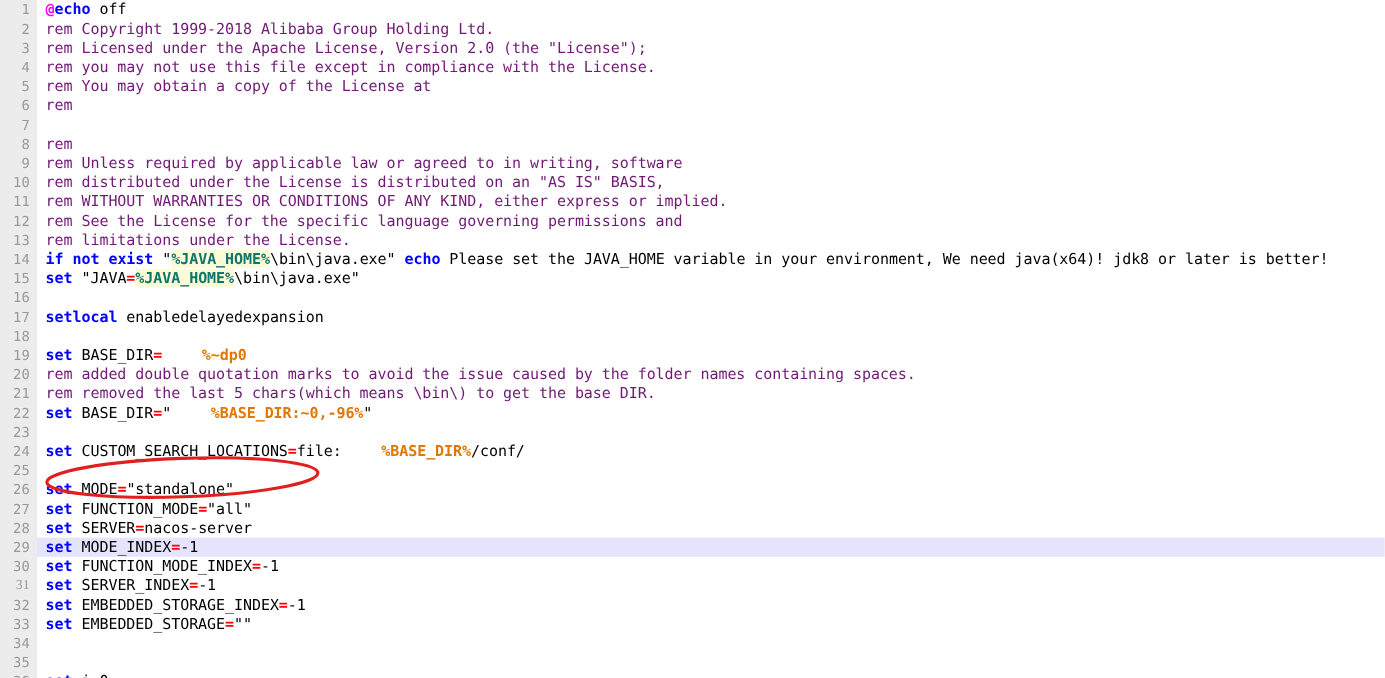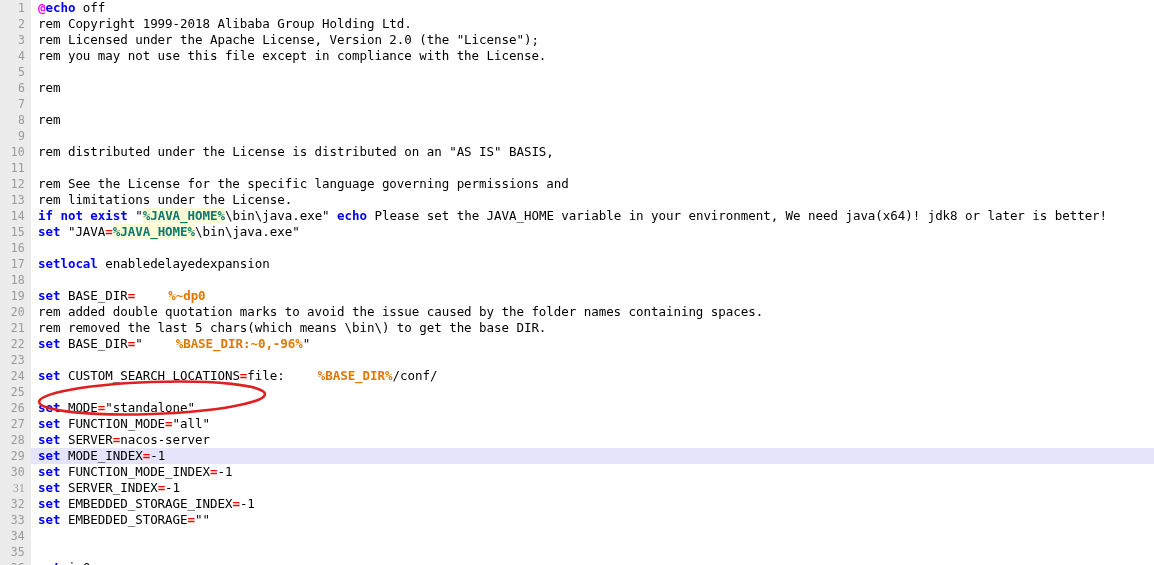--- a/index.html
+++ b/index.html
@@ -74,21 +74,21 @@
     width: 1154px;
     height: 16px;
     background: #e4e4fc;
     z-index: 0;
   }
 
   
   .tok-cmd      { color: #0000ff; font-weight: bold; }
   .tok-kw       { color: #0000ff; font-weight: bold; }
   .tok-at       { color: #ff00ff; font-weight: bold; }
-  .tok-comment  { color: #000000; }
+  .tok-comment  { color: #701a75; }
   .tok-link     { color: #008000; text-decoration: underline; }
   .tok-var      { color: #e07800; font-weight: bold; margin-left: 33px; }
   .tok-var-hl   { color: #0f766e; font-weight: bold; background: #fbfbd6; }
   .tok-op       { color: #ff0000; font-weight: bold; }
   .tok-plain    { color: #000000; }
 
   
   #annotation {
     position: absolute;
     z-index: 5;
@@ -102,23 +102,26 @@
 
   <div id="rowhighlights">
       <div class="rowhl" style="top: 448px;"></div>
     </div>
 
   <div id="code">
       <div class="cline" style="top: 0px;"><span class="tok-at">@</span><span class="tok-cmd">echo</span><span class="tok-plain"> off</span></div>
       <div class="cline" style="top: 16px;"><span class="tok-comment">rem Copyright 1999-2018 Alibaba Group Holding Ltd.</span></div>
       <div class="cline" style="top: 32px;"><span class="tok-comment">rem Licensed under the Apache License, Version 2.0 (the "License");</span></div>
       <div class="cline" style="top: 48px;"><span class="tok-comment">rem you may not use this file except in compliance with the License.</span></div>
+      <div class="cline" style="top: 64px;"><span class="tok-comment">rem You may obtain a copy of the License at</span></div>
       <div class="cline" style="top: 80px;"><span class="tok-comment">rem</span></div>
       <div class="cline" style="top: 112px;"><span class="tok-comment">rem</span></div>
+      <div class="cline" style="top: 128px;"><span class="tok-comment">rem Unless required by applicable law or agreed to in writing, software</span></div>
       <div class="cline" style="top: 144px;"><span class="tok-comment">rem distributed under the License is distributed on an "AS IS" BASIS,</span></div>
+      <div class="cline" style="top: 160px;"><span class="tok-comment">rem WITHOUT WARRANTIES OR CONDITIONS OF ANY KIND, either express or implied.</span></div>
       <div class="cline" style="top: 192px;"><span class="tok-comment">rem limitations under the License.</span></div>
       <div class="cline" style="top: 176px;"><span class="tok-comment">rem See the License for the specific language governing permissions and</span></div>
       <div class="cline" style="top: 208px;"><span class="tok-kw">if</span><span class="tok-plain"> </span><span class="tok-kw">not</span><span class="tok-plain"> </span><span class="tok-kw">exist</span><span class="tok-plain"> "</span><span class="tok-var-hl">%JAVA_HOME%</span><span class="tok-plain">\bin\java.exe" </span><span class="tok-cmd">echo</span><span class="tok-plain"> Please set the JAVA_HOME variable in your environment, We need java(x64)! jdk8 or later is better!</span></div>
       <div class="cline" style="top: 224px;"><span class="tok-cmd">set</span><span class="tok-plain"> "JAVA</span><span class="tok-op">=</span><span class="tok-var-hl">%JAVA_HOME%</span><span class="tok-plain">\bin\java.exe"</span></div>
       <div class="cline" style="top: 240px;"></div>
       <div class="cline" style="top: 256px;"><span class="tok-cmd">setlocal</span><span class="tok-plain"> enabledelayedexpansion</span></div>
       <div class="cline" style="top: 272px;"></div>
       <div class="cline" style="top: 288px;"><span class="tok-cmd">set</span><span class="tok-plain"> BASE_DIR</span><span class="tok-op">=</span><span class="tok-var">%~dp0</span></div>
       <div class="cline" style="top: 304px;"><span class="tok-comment">rem added double quotation marks to avoid the issue caused by the folder names containing spaces.</span></div>
       <div class="cline" style="top: 320px;"><span class="tok-comment">rem removed the last 5 chars(which means \bin\) to get the base DIR.</span></div>

